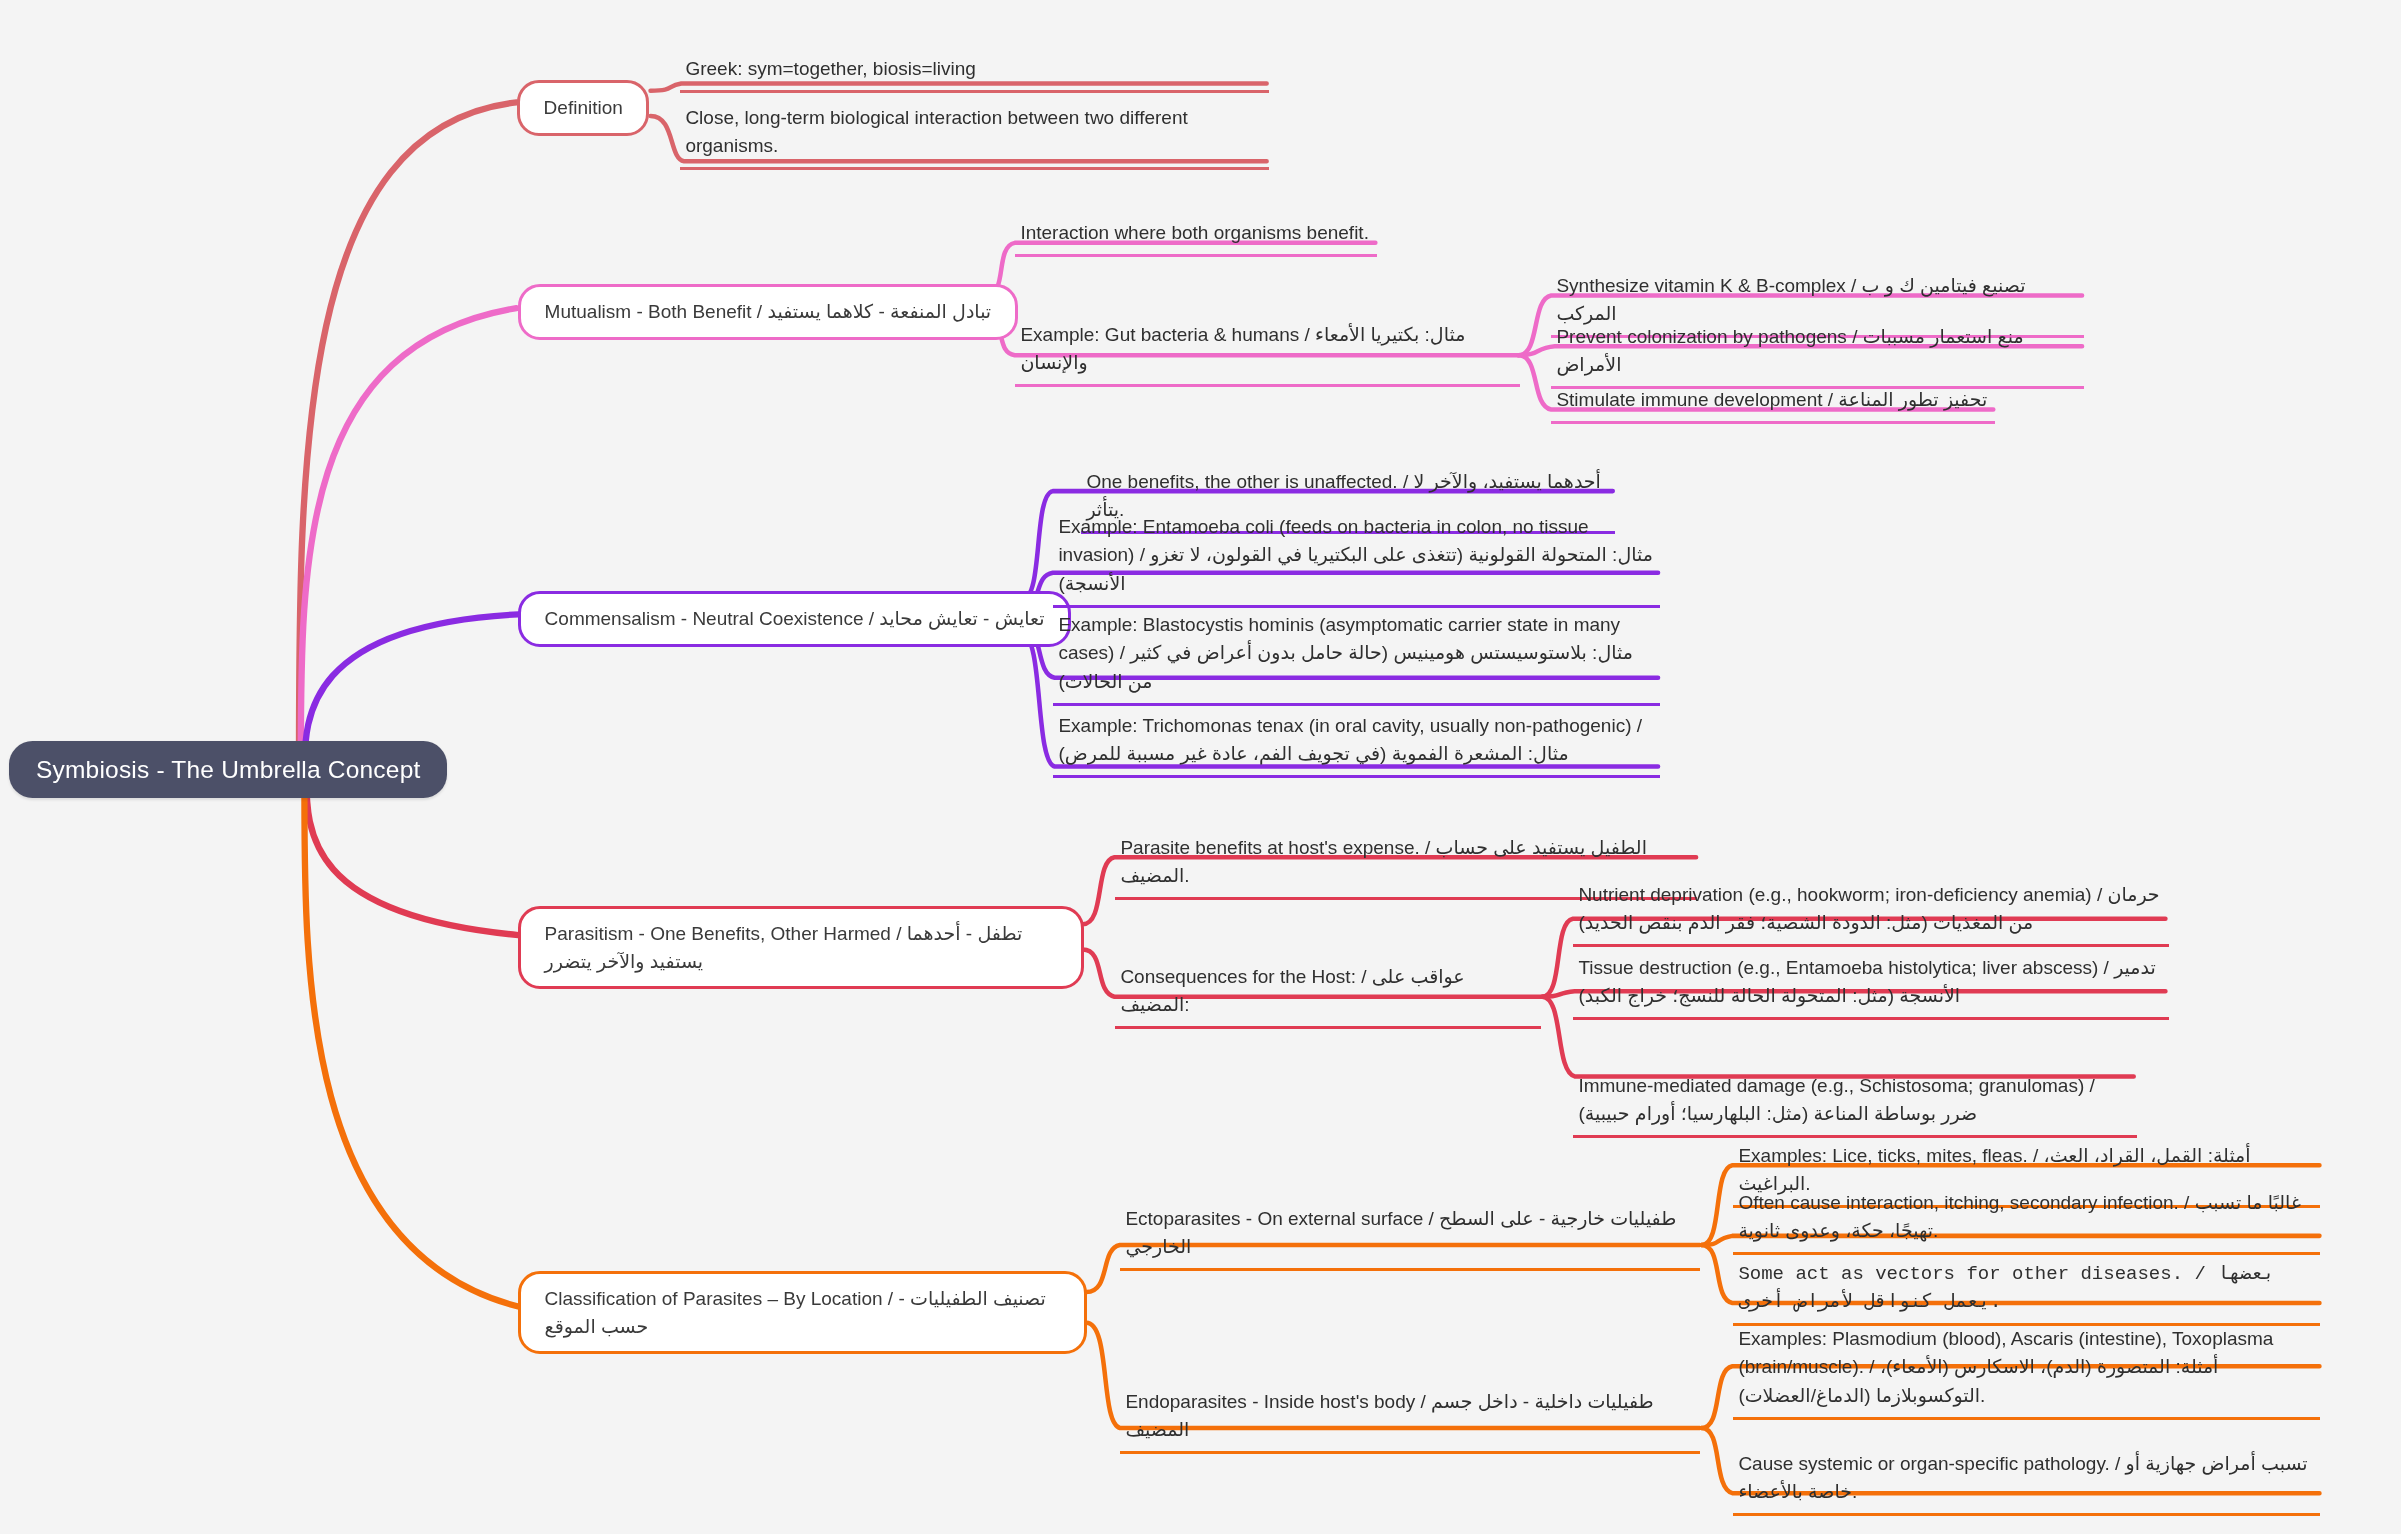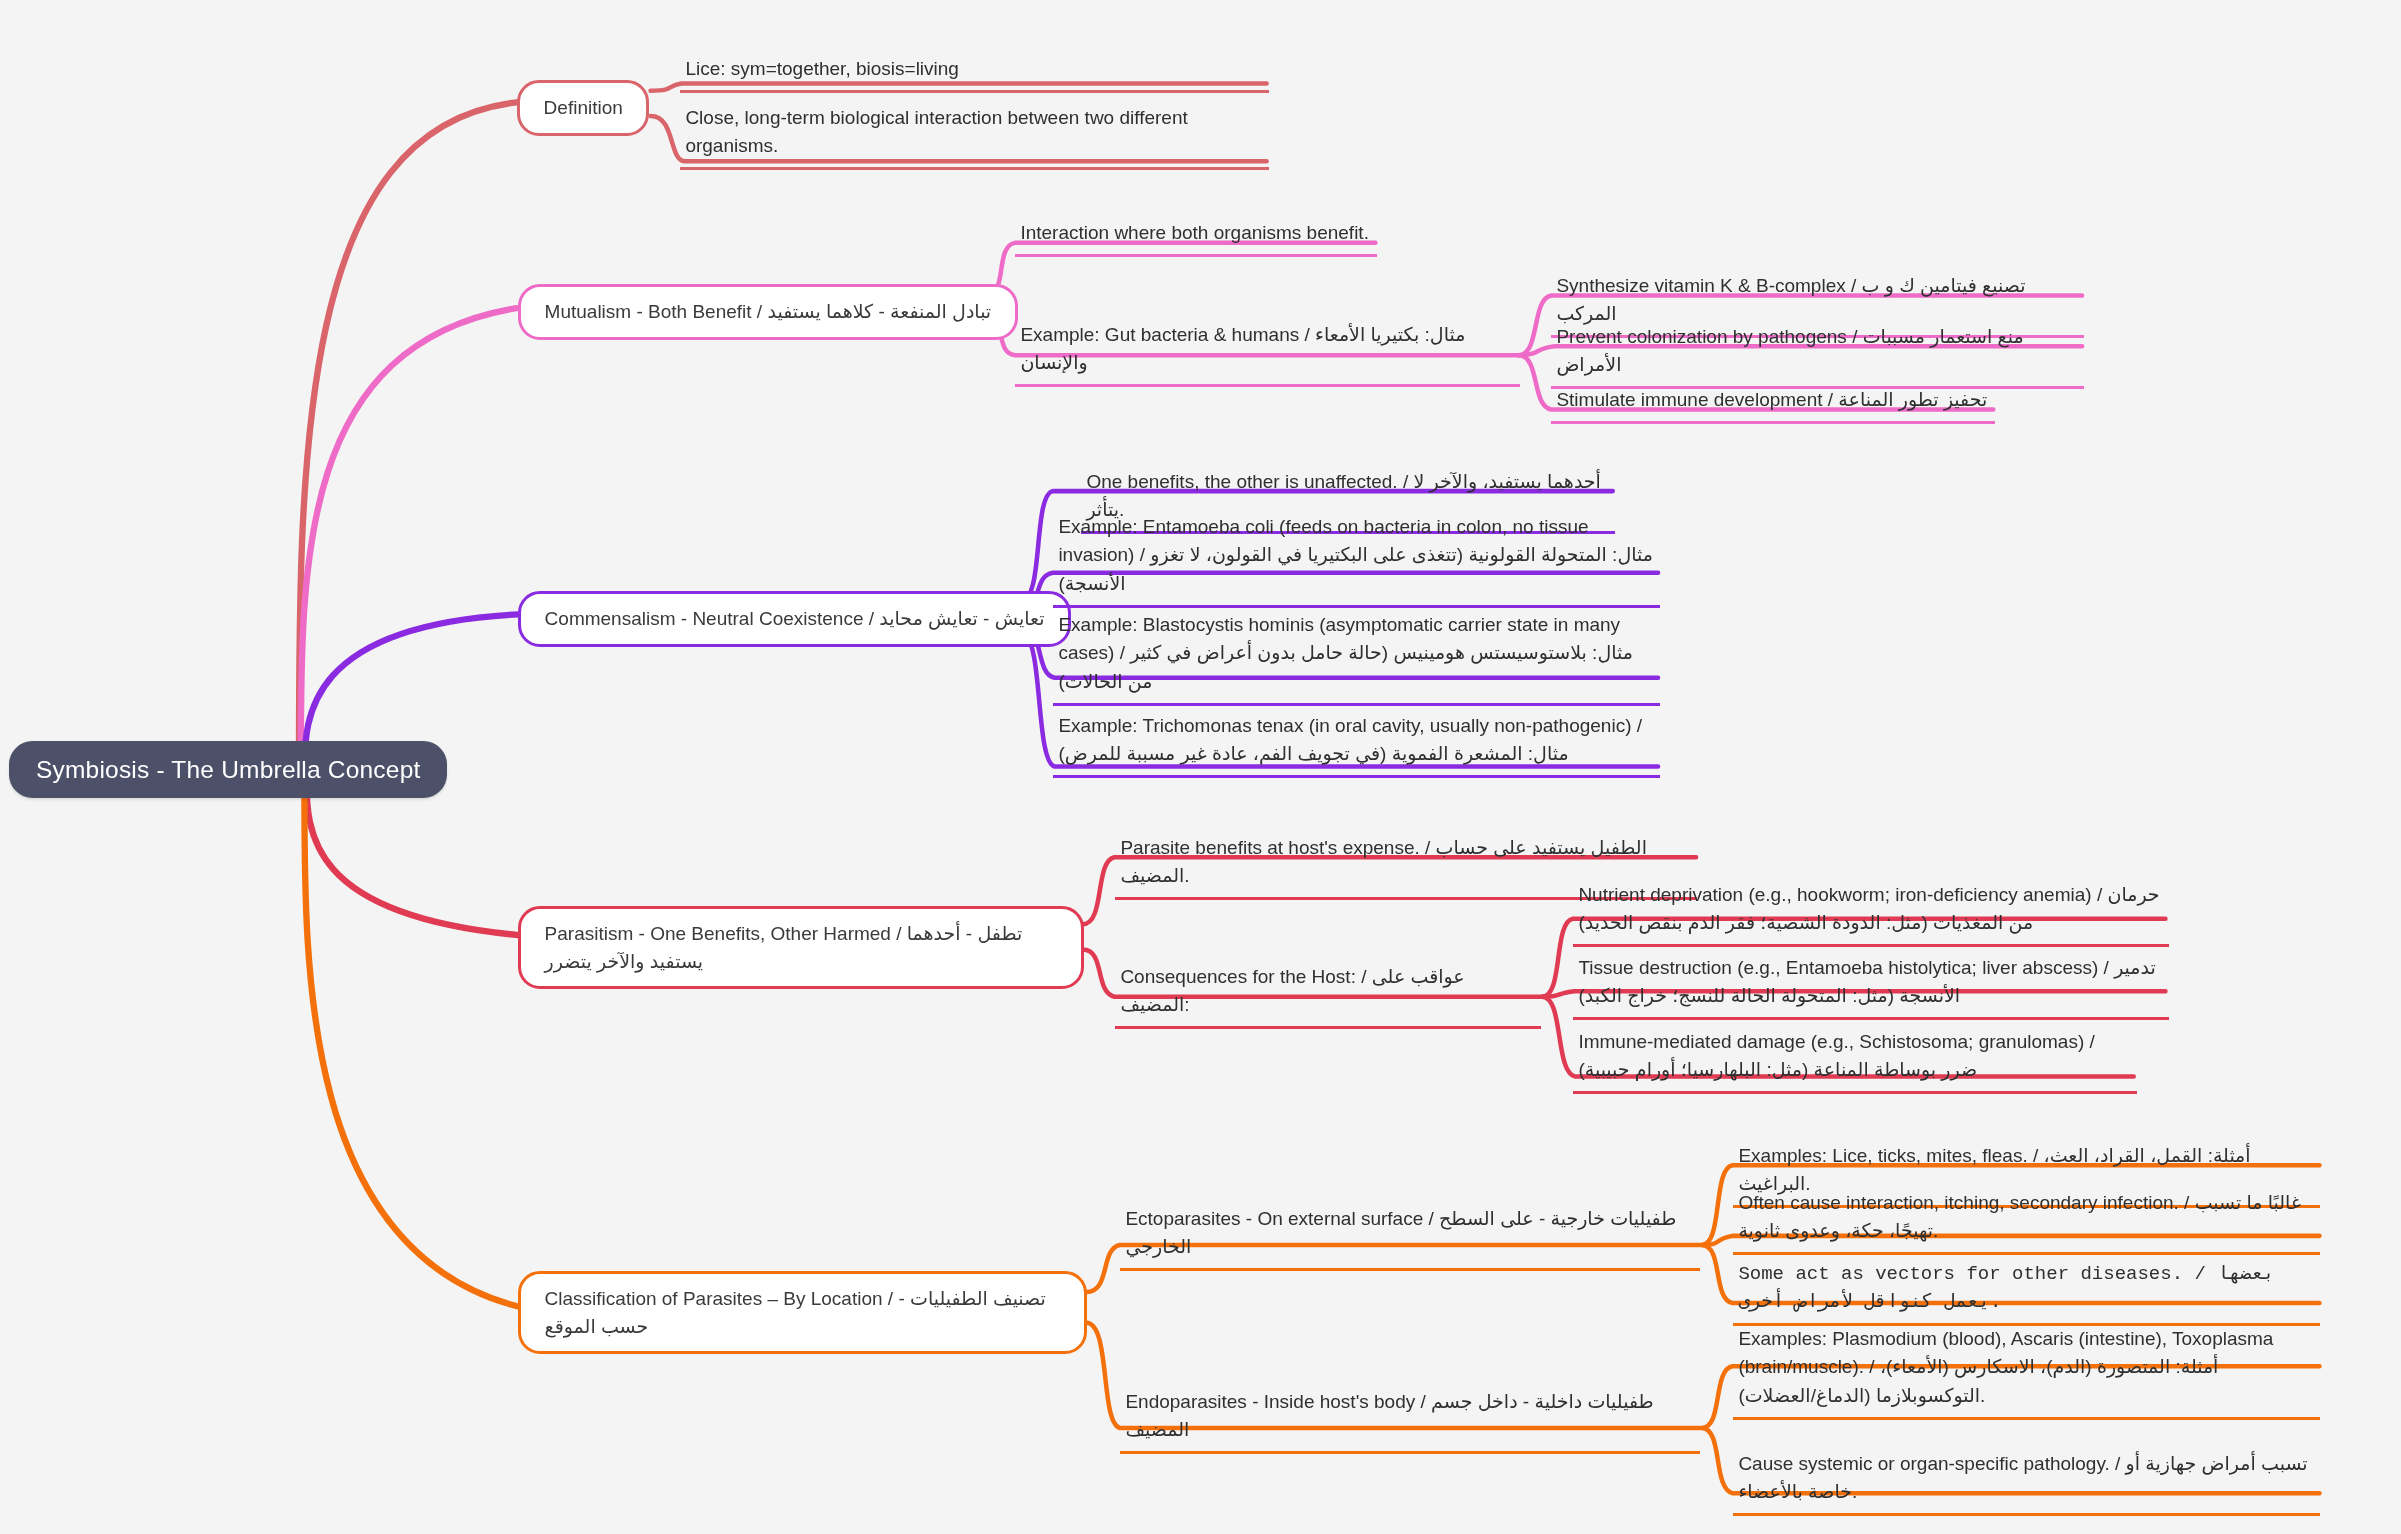--- a/index.html
+++ b/index.html
@@ -108,21 +108,21 @@
 
   <div class="node root" style="left:9px; top:741px;">
     <span>Symbiosis - The Umbrella Concept</span>
   </div>
 
   <div class="node boxed small" style="left:517px; top:80px; border-color:#d9646a;">
     <span>Definition</span>
   </div>
 
   <div class="node" style="left:680px; top:53px; width:589px;">
-    <span class="leaf bidi" style="border-color:#d9646a; width:100%;">Lice: sym=together, biosis=living</span>
+    <span class="leaf bidi" style="border-color:#d9646a; width:100%;">Greek: sym=together, biosis=living</span>
   </div>
 
   <div class="node" style="left:680px; top:102px; width:589px;">
     <span class="leaf bidi" style="border-color:#d9646a; width:100%;">Close, long-term biological interaction between two different organisms.</span>
   </div>
 
   <div class="node boxed small" style="left:518px; top:284px; border-color:#ee6bc8;">
     <span class="bidi">Mutualism - Both Benefit / تبادل المنفعة - كلاهما يستفيد</span>
   </div>
 
@@ -180,21 +180,21 @@
 
   <div class="node" style="left:1573px; top:879px; width:596px;">
     <span class="leaf bidi" style="border-color:#e03b53; width:100%;">Nutrient deprivation (e.g., hookworm; iron-deficiency anemia) / حرمان من المغذيات (مثل: الدودة الشصية؛ فقر الدم بنقص الحديد)</span>
   </div>
 
   <div class="node" style="left:1573px; top:952px; width:596px;">
     <span class="leaf bidi" style="border-color:#e03b53; width:100%;">Tissue destruction (e.g., Entamoeba histolytica; liver abscess) / تدمير الأنسجة (مثل: المتحولة الحالة للنسج؛ خراج الكبد)</span>
   </div>
 
   <div class="node" style="left:1573px; top:1026px; width:564px;">
-    <span class="leaf bidi" style="border-color:#e03b53; width:100%;">Immune-mediated damage (e.g., Schistosoma; granulomas) / ضرر بوساطة المناعة (مثل: البلهارسيا؛ أورام حبيبية)</span>
+    <span class="leaf bidi" style="border-color:#e03b53; width:100%;margin-top:44px;">Immune-mediated damage (e.g., Schistosoma; granulomas) / ضرر بوساطة المناعة (مثل: البلهارسيا؛ أورام حبيبية)</span>
   </div>
 
   <div class="node boxed small" style="left:518px; top:1271px; width:569px; border-color:#f4700a;">
     <span class="bidi">Classification of Parasites – By Location / تصنيف الطفيليات - حسب الموقع</span>
   </div>
 
   <div class="node" style="left:1120px; top:1203px; width:580px;">
     <span class="leaf bidi" style="border-color:#f4700a; width:100%;">Ectoparasites - On external surface / طفيليات خارجية - على السطح الخارجي</span>
   </div>
 

